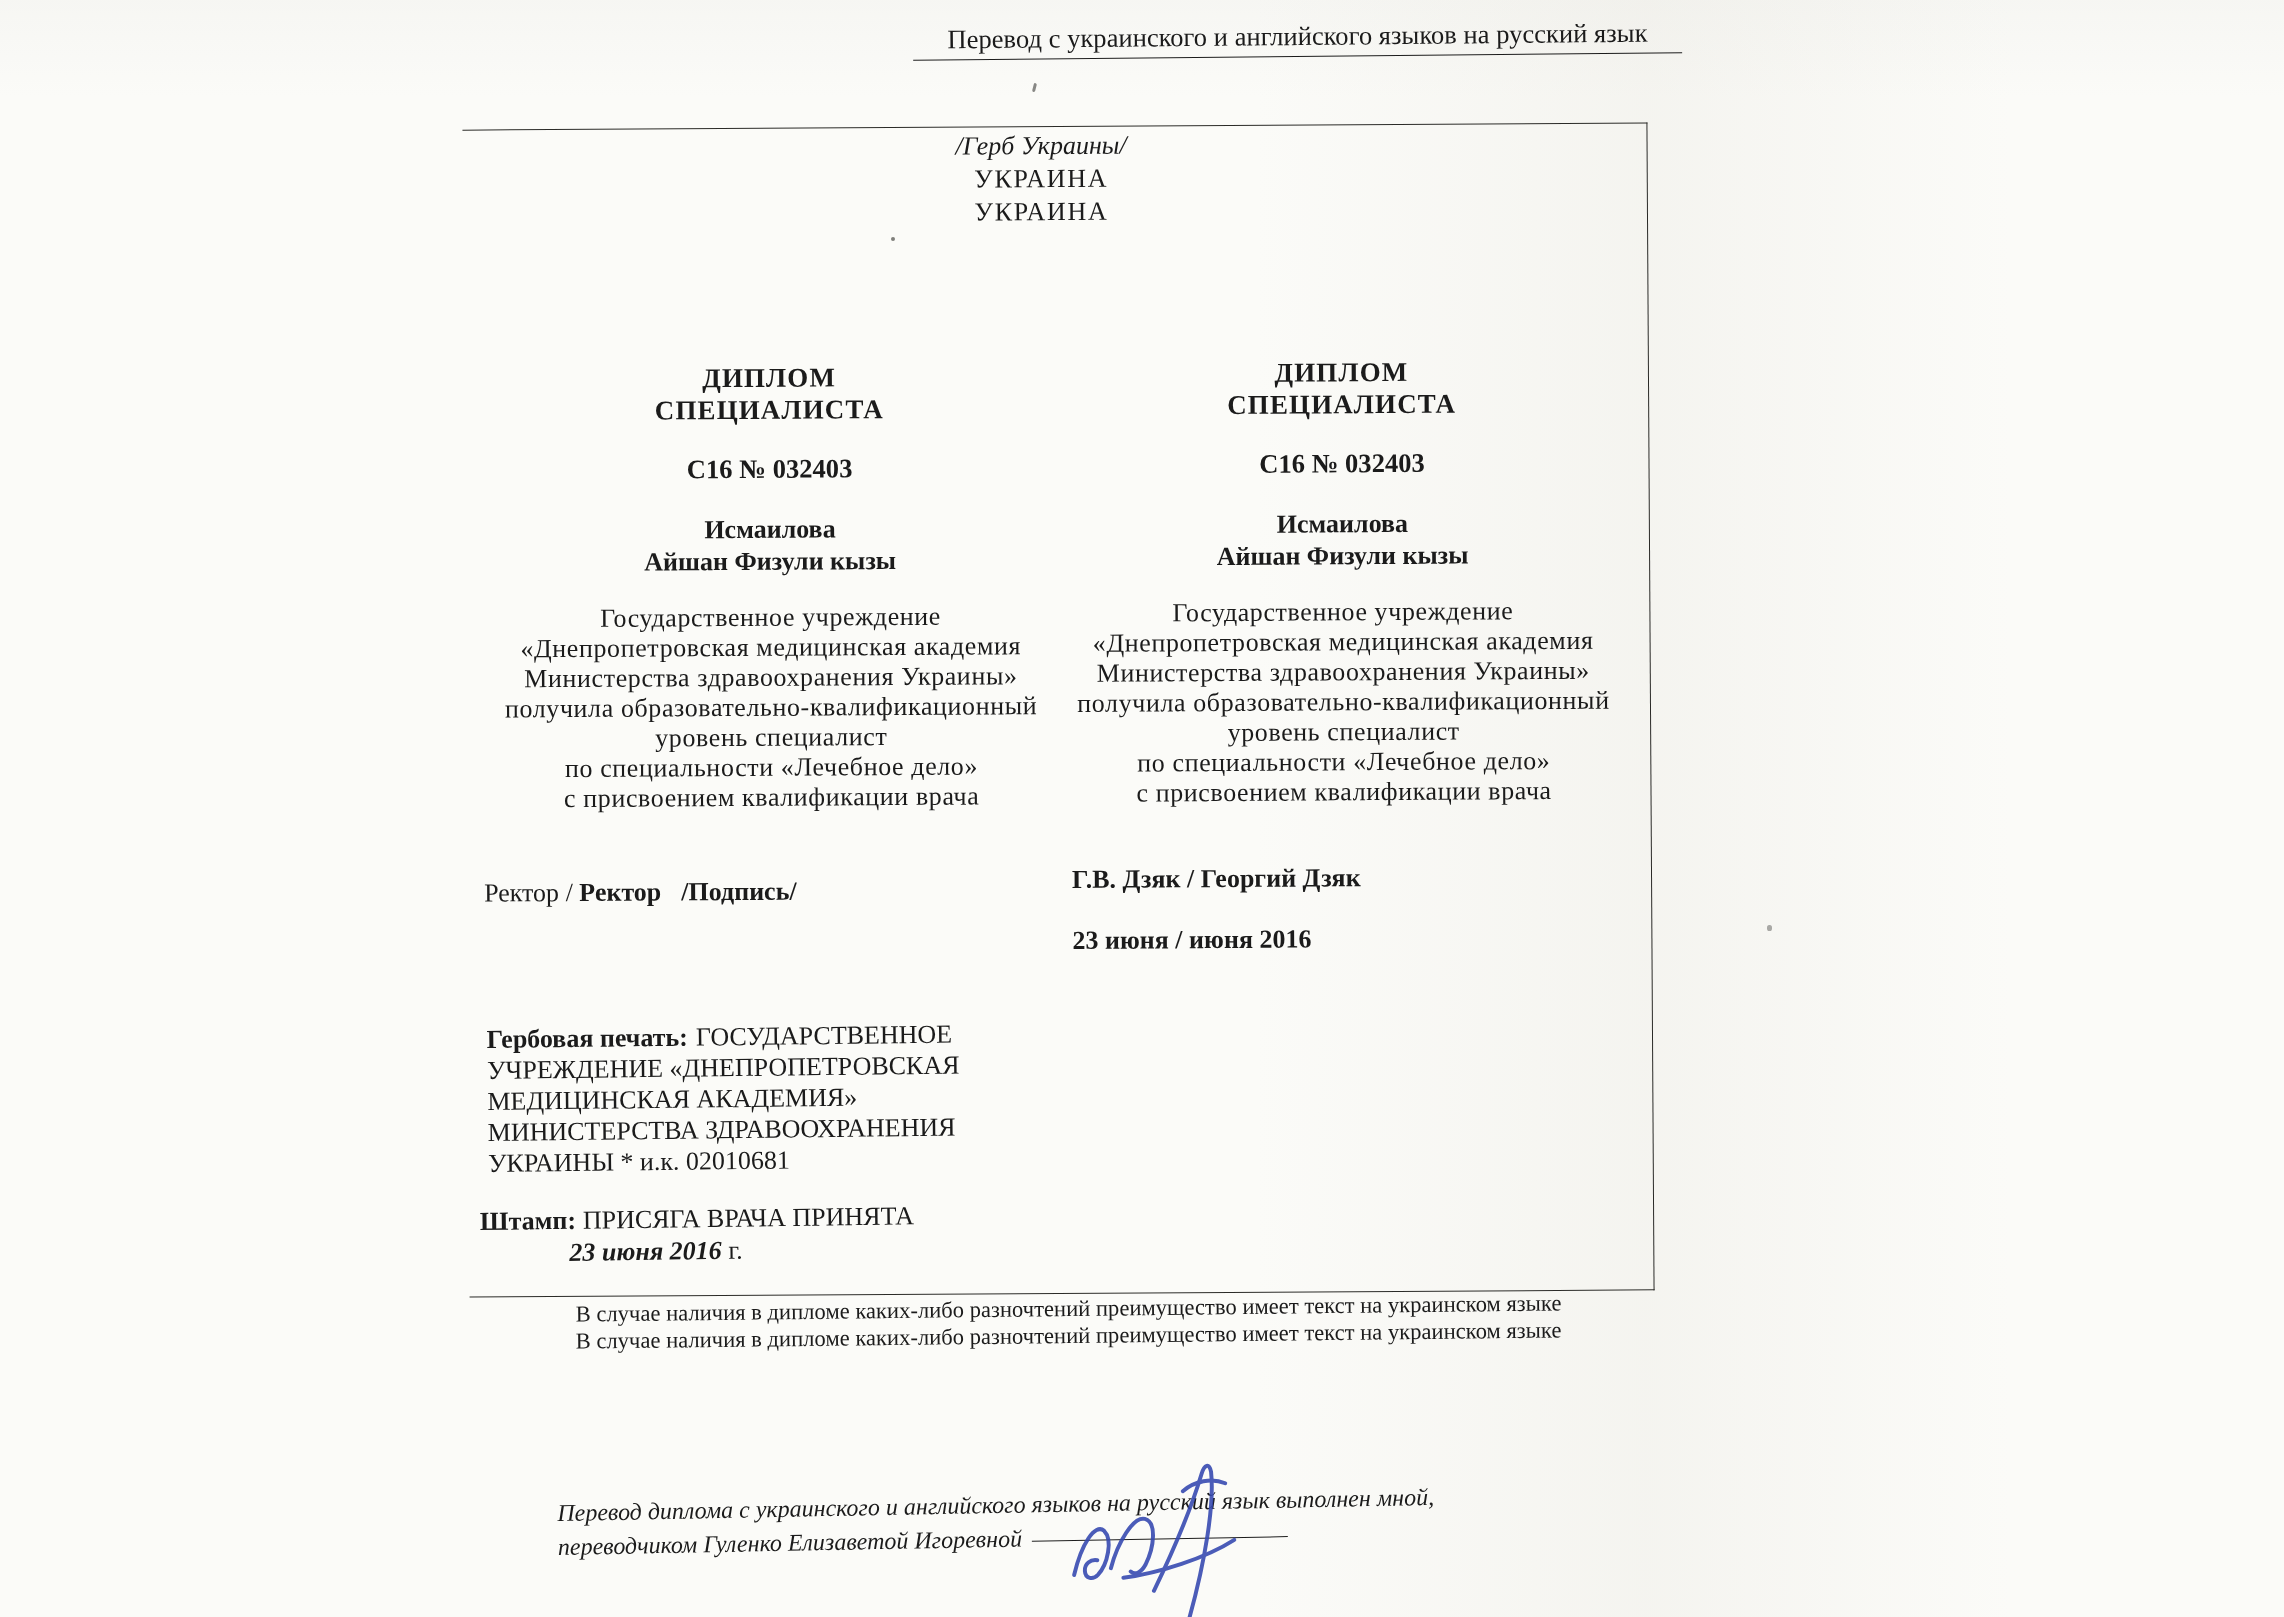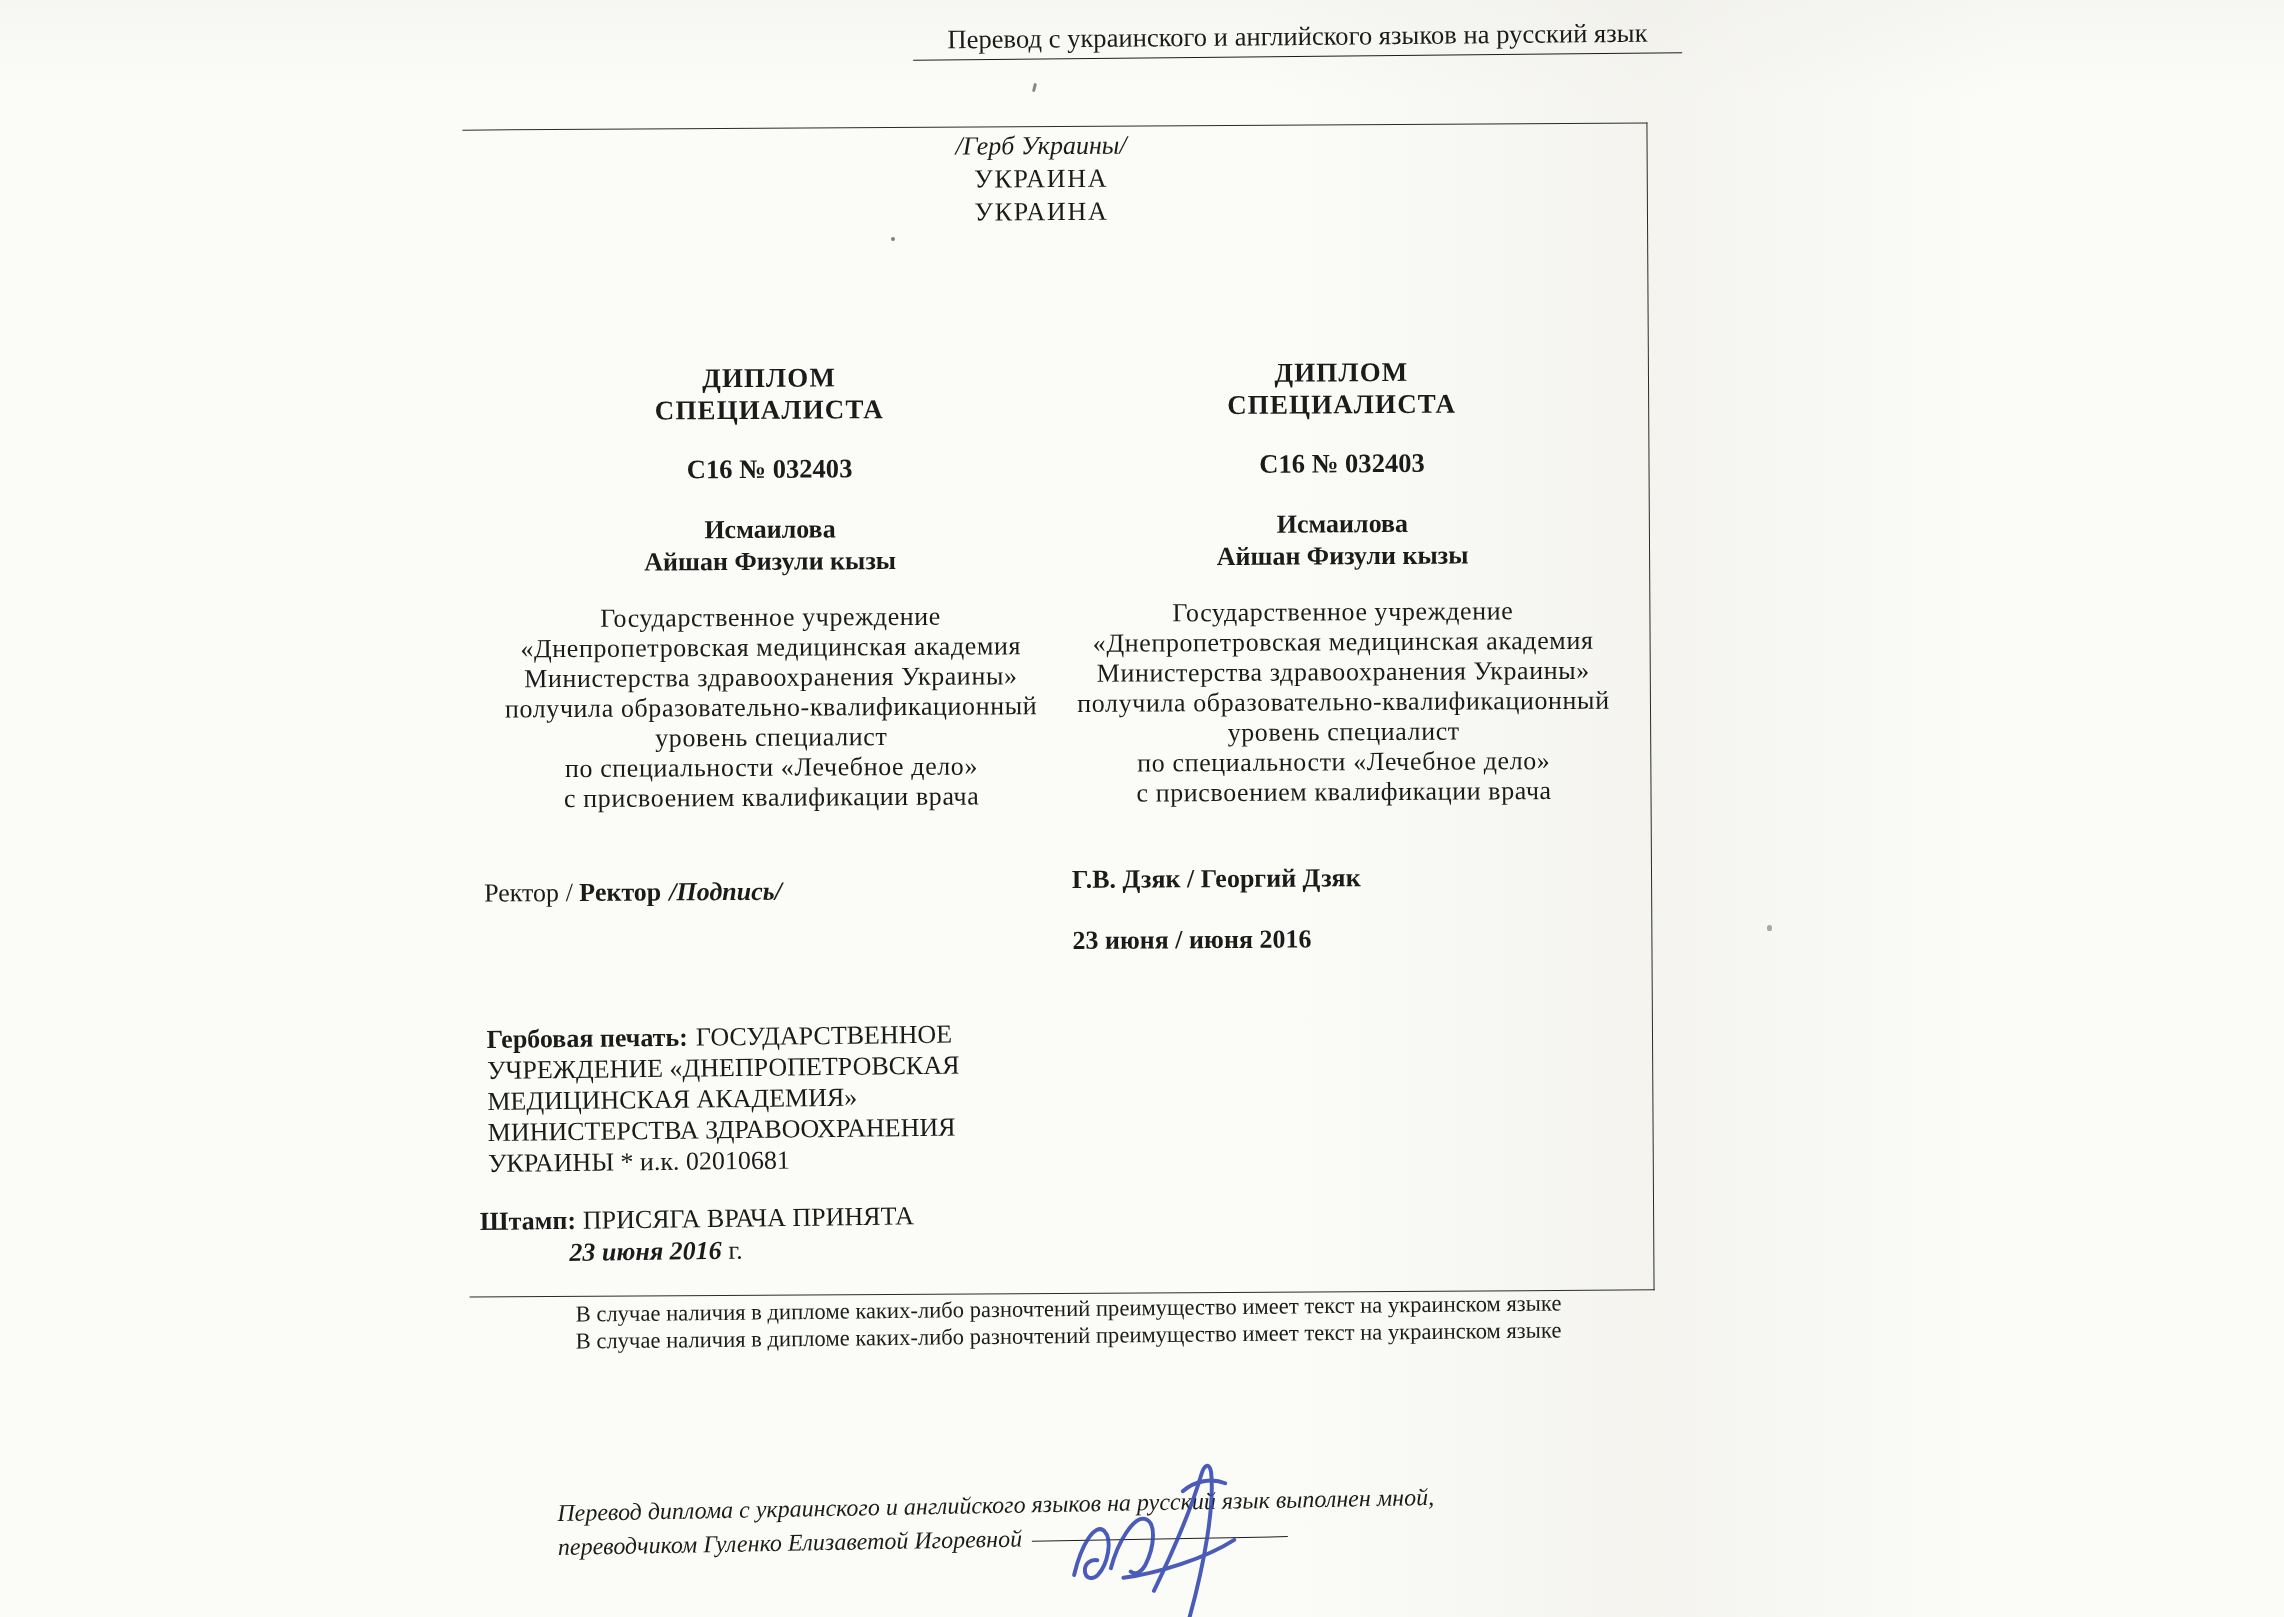--- a/index.html
+++ b/index.html
@@ -38,21 +38,21 @@
   .col-right{left:595px;top:231px;}
   .col .title{font-weight:bold;font-size:27px;line-height:32px;letter-spacing:1.1px;}
   .col .num{margin-top:27px;font-weight:bold;font-size:26.6px;line-height:32px;}
   .col .name1{margin-top:29px;font-weight:bold;font-size:26px;line-height:32px;}
   .col .name2{font-weight:bold;font-size:26px;line-height:32px;}
   .col .body{margin-top:25px;font-size:26px;line-height:30px;letter-spacing:0.6px;}
   .rector-line{
     position:absolute;left:17px;top:747px;font-size:26px;line-height:32px;white-space:nowrap;
   }
   .rector-line .b{font-weight:bold;}
-  .rector-line .sig{font-weight:bold;font-style:italic;margin-left:8px;}
+  .rector-line .sig{font-weight:bold;margin-left:20px;}
   .rector-name{
     position:absolute;left:605px;top:737px;font-size:26px;line-height:32px;font-weight:bold;white-space:nowrap;
   }
   .sign-date{
     position:absolute;left:605px;top:798px;font-size:26px;line-height:32px;font-weight:bold;white-space:nowrap;
   }
   .seal{
     position:absolute;left:18.7px;top:892px;width:543px;
     font-size:26px;line-height:31px;transform:rotate(-0.3deg);
   }

